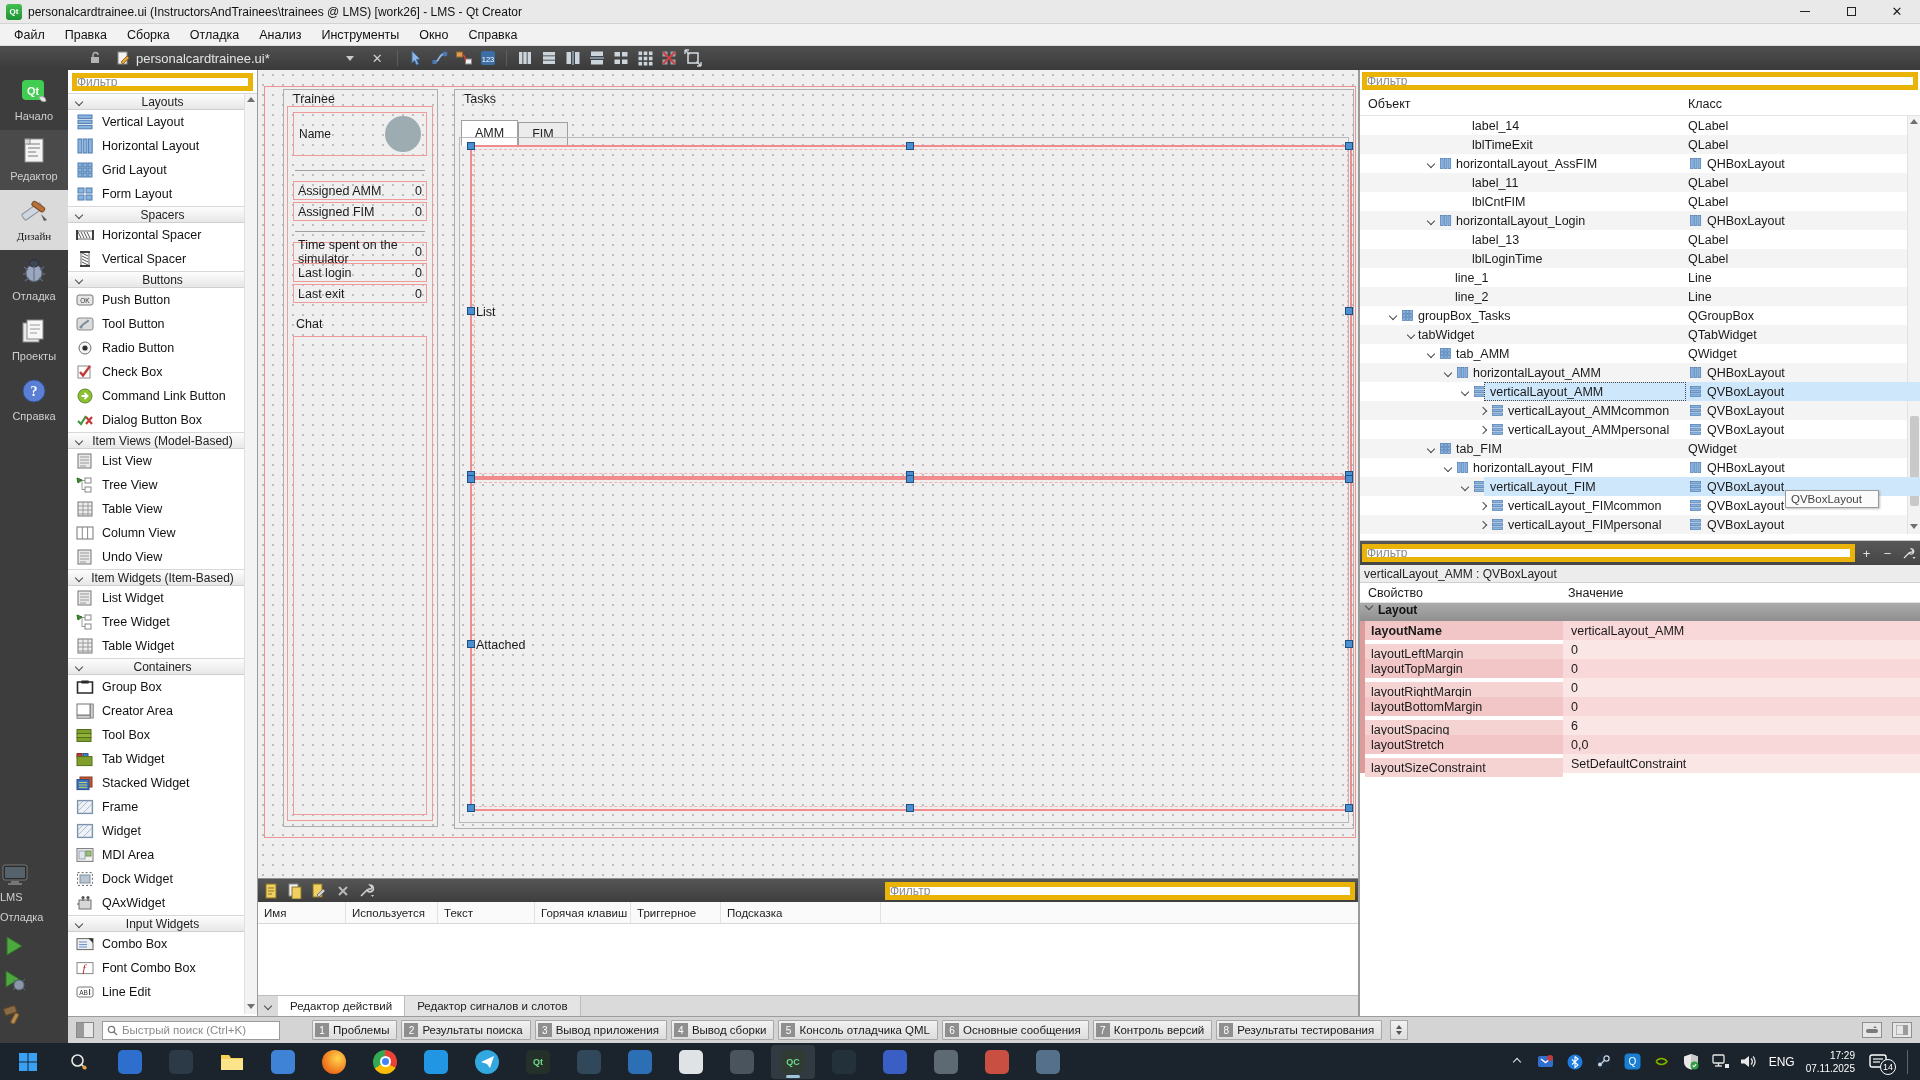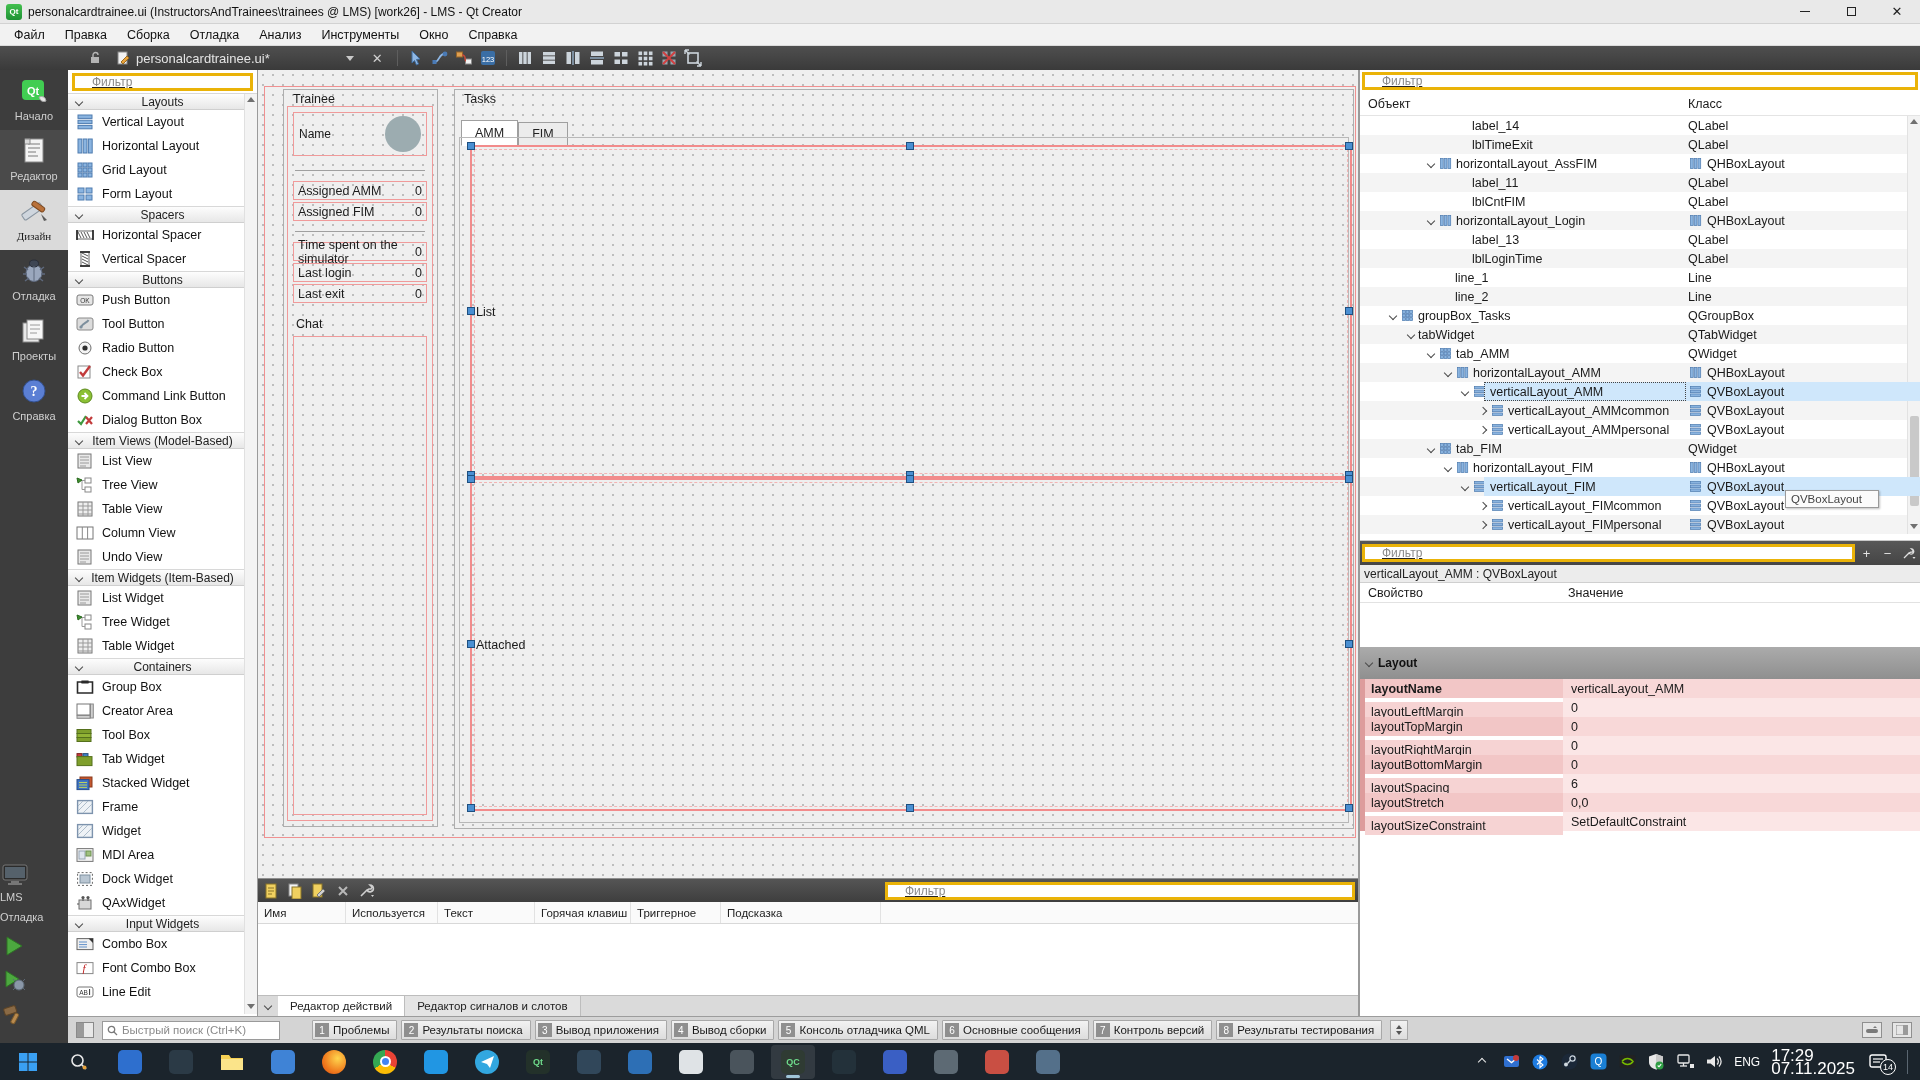--- a/index.html
+++ b/index.html
@@ -37,21 +37,21 @@
   .mode.hovered { background:#4a4a4a; }
   .kitarea { margin-top:auto; width:68px; text-align:left; color:#cfcfcf; font-size:11px; padding-bottom:8px; }
   .kitarea .micon { display:block; margin:0 auto 2px; }
   .kit-label { margin-bottom:8px; }
   .cfg-label { margin-bottom:10px; }
   .runbtn { margin:6px auto; display:block; }
 
   
   .widgetbox { position:absolute; left:68px; top:70px; width:190px; height:946px; background:#ffffff; border-right:1px solid #9a9a9a; overflow:hidden; }
   .wb-filterrow { padding:3px 4px 2px 4px; }
-  .flt { width:100%; height:18px; border:3px solid #eab308; font:12px "Liberation Sans",sans-serif; color:#222; padding:0 17px; background:#fff;text-decoration:underline; }
+  .flt { width:100%; height:18px; border:5px solid #eab308; font:12px "Liberation Sans",sans-serif; color:#222; padding:0 0; background:#fff; }
   .flt::placeholder { color:#8a8a8a; }
   .wb-sec { height:17px; display:flex; align-items:center; background:linear-gradient(#fdfdfd,#e7e7e7); border-top:1px solid #d8d8d8; border-bottom:1px solid #cfcfcf; position:relative; }
   .wb-sec .sect { flex:1; text-align:center; font-size:12px; color:#222; }
   .wb-item { height:24px; display:flex; align-items:center; gap:7px; padding-left:7px; }
   .wb-item .wlabel { font-size:12.5px; color:#111; }
   .wbic { width:20px; height:18px; display:flex; align-items:center; justify-content:center; }
   .wb-scroll { position:absolute; right:0; top:24px; width:13px; height:920px; background:#f3f3f3; border-left:1px solid #e0e0e0; }
   .chev { width:6px; height:6px; border-right:1.6px solid #4a4a4a; border-bottom:1.6px solid #4a4a4a; display:inline-block; }
   .chev.down { transform:rotate(45deg); }
   .chev.right { transform:rotate(-45deg); }
@@ -120,21 +120,21 @@
   .tooltip { position:absolute; left:425px; top:420px; width:94px; height:18px; background:#fbfbfb; border:1px solid #9a9a9a; box-shadow:1px 1px 2px rgba(0,0,0,.25); font-size:11.5px; color:#444; display:flex; align-items:center; padding-left:5px; z-index:9; }
 
   .prop { position:absolute; left:0; top:470px; width:560px; bottom:0; background:#fff; border-top:1px solid #c9c9c9; }
   .pf-row { display:flex; align-items:center; height:24px; padding:2px; background:linear-gradient(#585858,#454545); gap:2px; }
   .pf-row .flt { flex:1; height:18px; }
   .pf-tool { width:19px; height:18px; color:#e4e4e4; display:flex; align-items:center; justify-content:center; font-size:13px; }
   .pobj { height:18px; background:#ececec; border-bottom:1px solid #cfcfcf; font-size:12px; display:flex; align-items:center; padding-left:4px; color:#222; }
   .phead { height:20px; position:relative; border-bottom:1px solid #e2e2e2; font-size:12.5px; }
   .phead .h1 { position:absolute; left:8px; top:3px; }
   .phead .h2 { position:absolute; left:208px; top:3px; }
-  .pgroup { height:32px; background:linear-gradient(#ababab,#8f8f8f); display:flex; align-items:center; padding-left:6px; gap:6px; font-weight:bold; font-size:12px; color:#111;margin-top:44px; }
+  .pgroup { height:18px; background:linear-gradient(#ababab,#8f8f8f); display:flex; padding-left:6px; gap:6px; font-weight:bold; font-size:12px; color:#111; }
   .prow { display:flex; height:19px; align-items:center; border-left:5px solid #dd9c9c; font-size:12.5px; }
   .pname { width:198px; height:100%; display:flex; align-items:center; padding-left:6px; background:#f2c6c6; }
   .pval { flex:1; height:100%; display:flex; align-items:center; padding-left:8px; background:#f8d8d8; }
   .prow.alt .pname { background:#f6d3d3;margin-top:8px; }
   .prow.alt .pval { background:#fbe6e6; }
   .prow.bold .pname { font-weight:bold; }
 
   
   .statusbar { position:absolute; left:68px; top:1016px; width:1852px; height:27px; background:#d4d4d4; border-top:1px solid #9c9c9c; display:flex; align-items:center; padding:0 8px; gap:8px; }
   .sb-toggle { width:18px; height:16px; border:1px solid #8a8a8a; background:#e8e8e8; display:flex; }
@@ -150,21 +150,21 @@
 
   
   .taskbar { position:absolute; left:0; top:1043px; width:1920px; height:37px; background:#1b242c; display:flex; align-items:center; padding:0 6px; color:#fff; }
   .tapp { width:44px; height:34px; display:flex; align-items:center; justify-content:center; border-radius:4px; position:relative; margin-right:7px; }
   .tapp.active { background:rgba(255,255,255,.10); }
   .tapp.active::after { content:""; position:absolute; bottom:1px; left:50%; transform:translateX(-50%); width:14px; height:3px; border-radius:2px; background:#9fc6d8; }
   .tico { width:24px; height:24px; border-radius:5px; display:flex; align-items:center; justify-content:center; font-size:9px; font-weight:bold; }
   .tray { margin-left:auto; display:flex; align-items:center; gap:11px; padding-right:4px; }
   .trico { width:18px; height:18px; display:flex; align-items:center; justify-content:center; }
   .lang { font-size:12px; }
-  .clock { text-align:left; font-size:17px; line-height:13px; }
+  .clock { text-align:right; font-size:10px; line-height:13px; }
   .notif { position:relative; width:24px; height:20px; display:flex; align-items:center; justify-content:center; }
   .notif-badge { position:absolute; right:-6px; bottom:-3px; width:16px; height:16px; border-radius:50%; background:#1b242c; border:1.5px solid #fff; font-size:9px; display:flex; align-items:center; justify-content:center; }
   .showdesk { width:3px; height:24px; border-left:1px solid #5a6671; margin-left:6px; }
 </style>
 </head>
 <body>
 
 <div class="app">
 
   <div class="titlebar">

